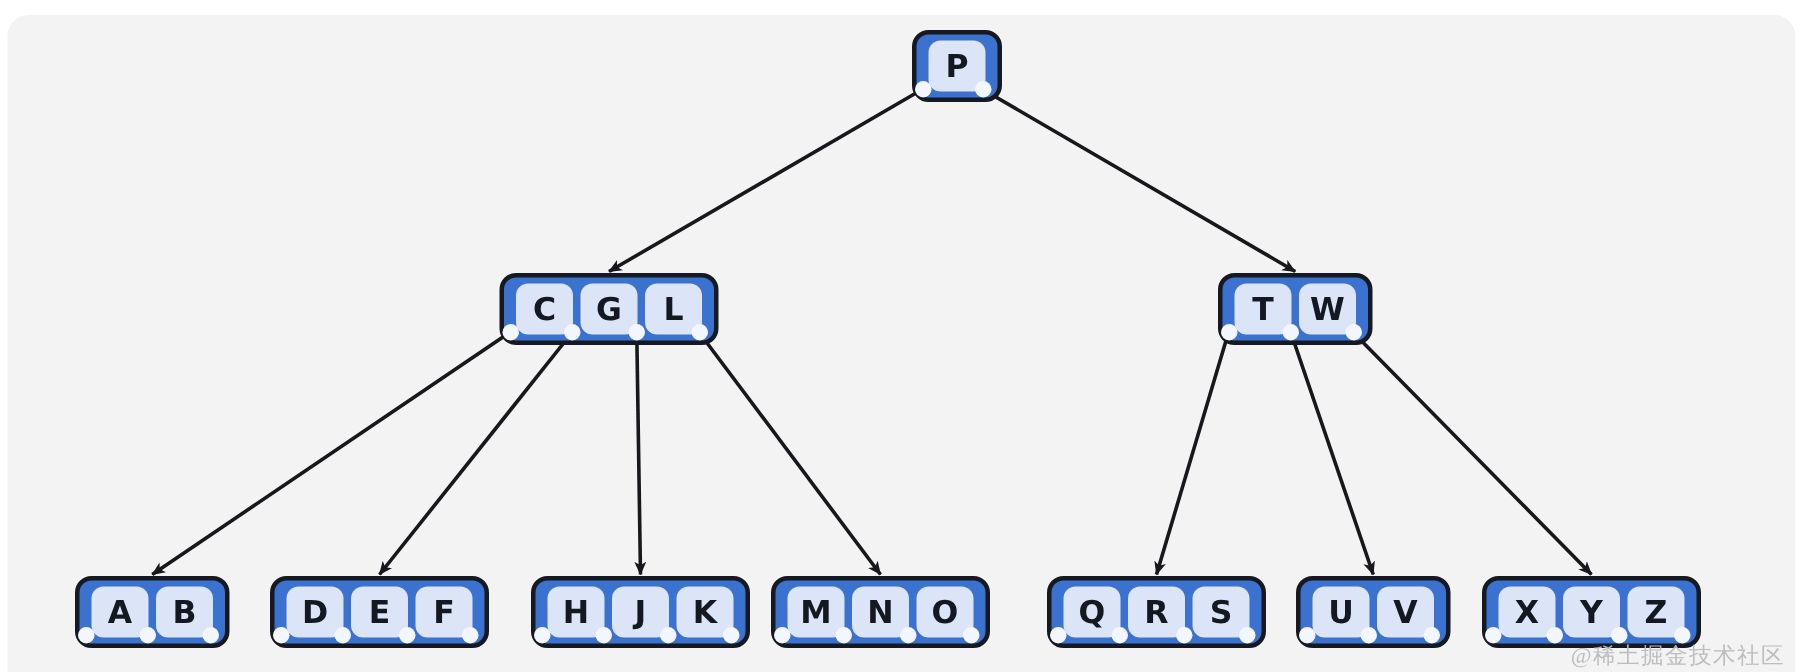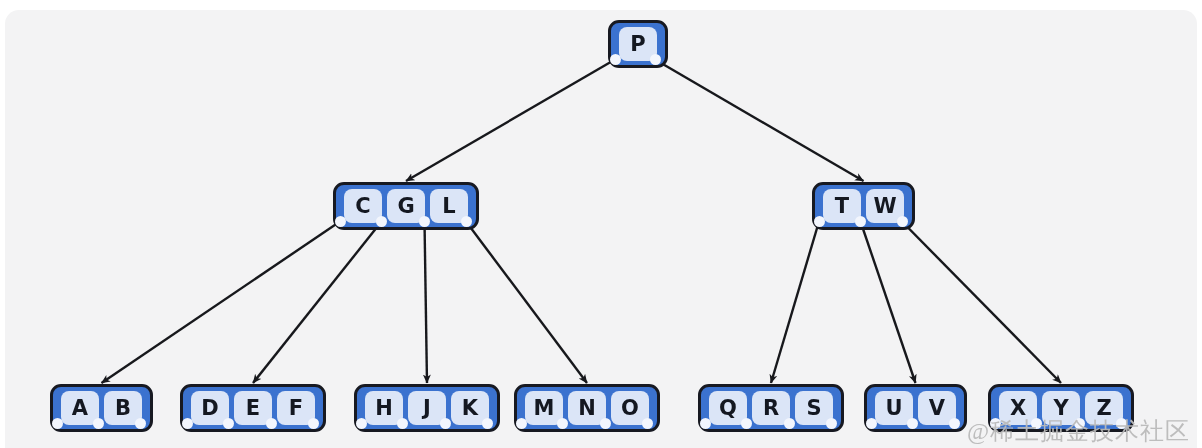--- a/index.html
+++ b/index.html
@@ -58,21 +58,21 @@
     width: 11px;
     height: 11px;
     border-radius: 50%;
     background: var(--dot-fill, #f3f6fd);
   }
   .watermark {
     position: absolute;
     right: 12px;
     bottom: 1px;
     font-family: "Liberation Serif", "DejaVu Serif", serif;
-    font-size: 24px;
+    font-size: 15px;
     color: rgba(185, 185, 185, 0.95);
     letter-spacing: 1px;
     white-space: nowrap;
     z-index: 5;
   }
 </style>
 </head>
 <body>
 
 <div class="page" style="--page-bg: #ffffff; --panel-bg: #f3f3f4; --node-fill: #3b72cf; --node-border: #171921; --key-fill: #dbe5f7; --key-text: #141821; --dot-fill: #f3f6fd;">

